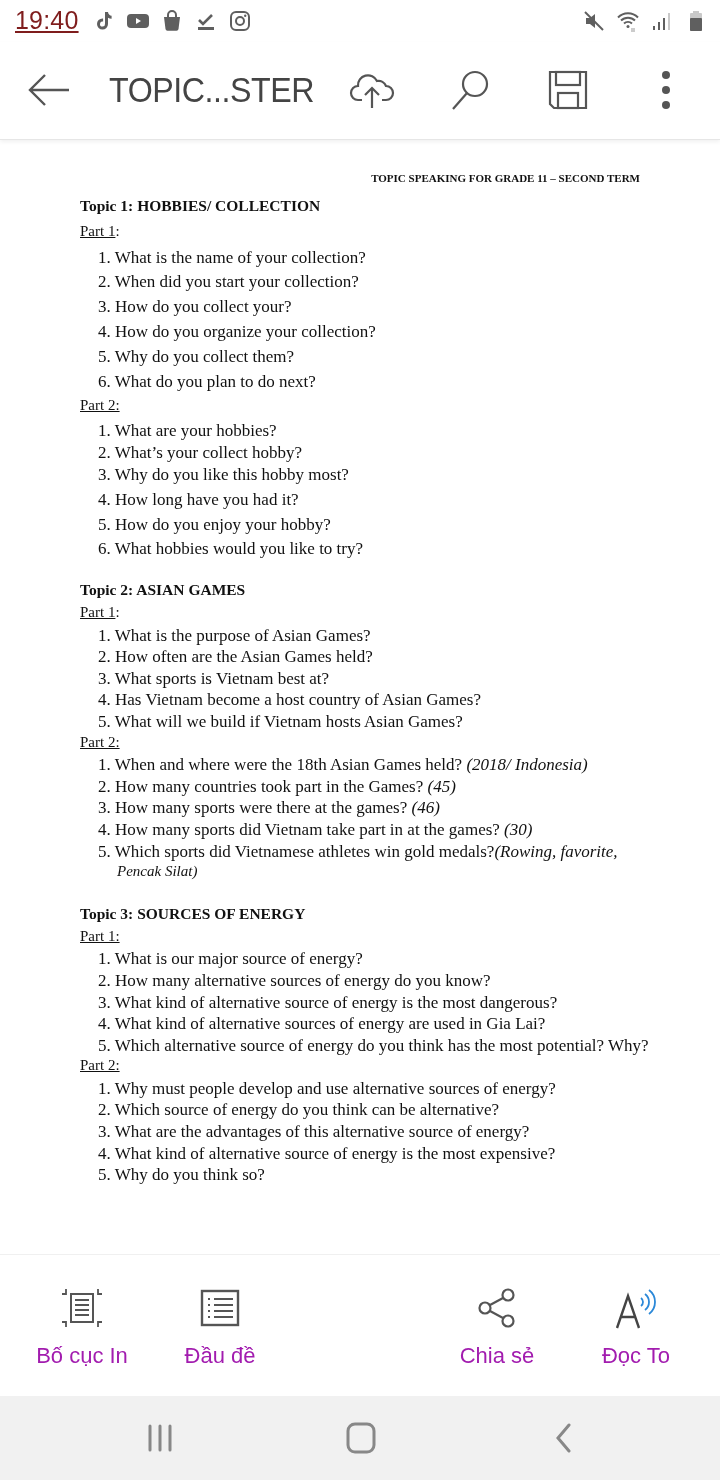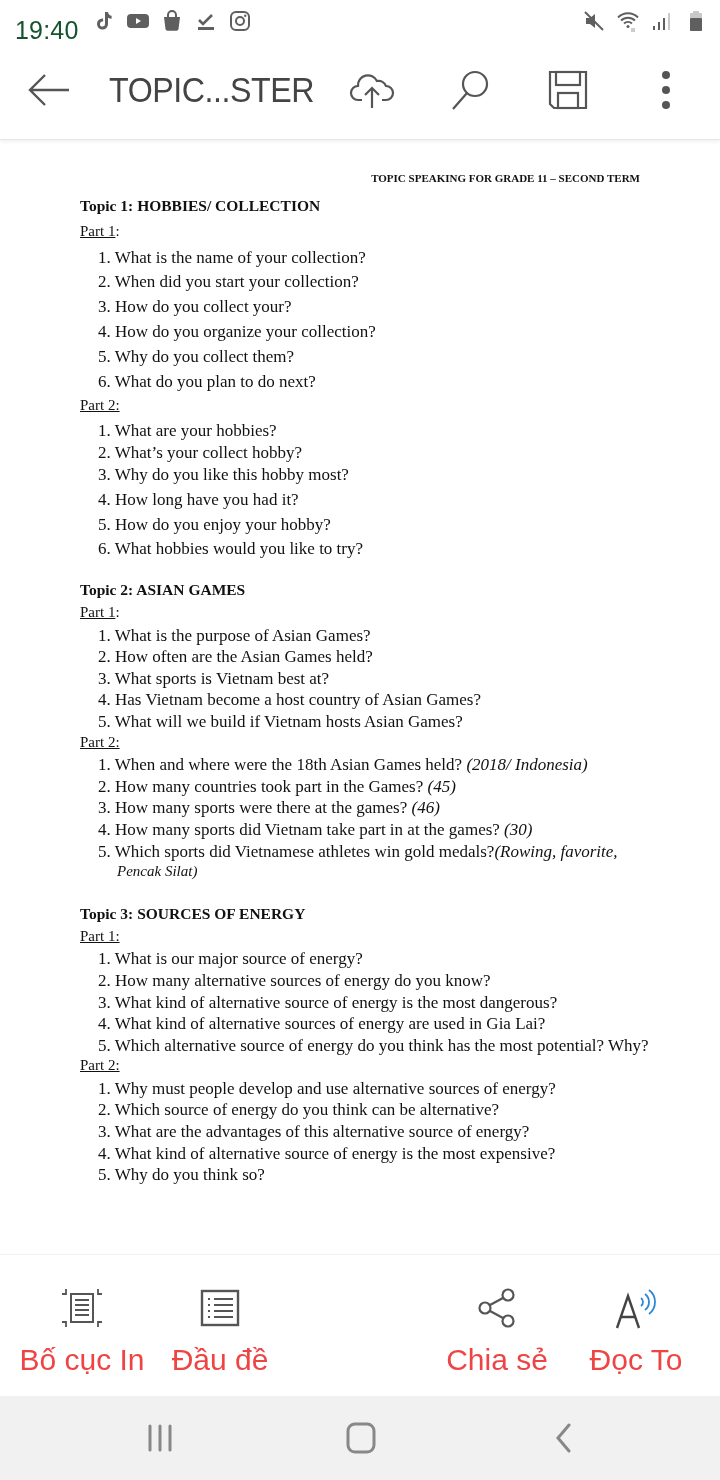--- a/index.html
+++ b/index.html
@@ -1,21 +1,21 @@
 <!DOCTYPE html>
 <html><head>
 <meta charset="utf-8">
 <style>
   * { box-sizing: border-box; margin: 0; padding: 0; }
   html, body { width: 720px; height: 1480px; overflow: hidden; background: #ffffff; }
   body { position: relative; font-family: "Liberation Sans", sans-serif; }
 
   
   .status-bar { position: absolute; left: 0; top: 0; width: 720px; height: 42px; background: #ffffff; }
-  .status-time { position: absolute; left: 15px; top: 16px; font-size: 25px; color: #14532d; font-family: "Liberation Sans", sans-serif; letter-spacing: 0.2px; }
+  .status-time { position: absolute; left: 15px; top: 6px; font-size: 25px; color: #7f1d1d; font-family: "Liberation Sans", sans-serif; letter-spacing: 0.2px; text-decoration: underline; }
   .status-icons-left { position: absolute; left: 92px; top: 8px; height: 26px; display: flex; align-items: center; gap: 10px; }
   .status-icons-right { position: absolute; right: 12px; top: 8px; height: 26px; display: flex; align-items: center; gap: 10px; }
   .sb-icon { display: inline-block; width: 24px; height: 24px; }
   .sb-icon svg { width: 100%; height: 100%; display: block; }
 
   
   .app-bar { position: absolute; left: 0; top: 42px; width: 720px; height: 98px; background: #ffffff; border-bottom: 1px solid #e6e6e6; box-shadow: 0 2px 4px rgba(0,0,0,0.06); z-index: 2; }
   .app-bar .btn { position: absolute; top: 24px; width: 48px; height: 48px; display: flex; align-items: center; justify-content: center; cursor: pointer; }
   .app-bar .btn svg { display: block; }
   .back-btn { left: 25px; }
@@ -33,21 +33,21 @@
   .part-label { position: absolute; left: 0; font-size: 15px; }
   .part-label .u { text-decoration: underline; }
   .q { position: absolute; left: 18px; font-size: 17px; white-space: nowrap; }
   .q .ans { font-style: italic; }
   .q-cont { position: absolute; left: 37px; font-size: 15px; font-style: italic; }
 
   
   .bottom-toolbar { position: absolute; left: 0; top: 1254px; width: 720px; height: 142px; background: #ffffff; border-top: 1px solid #f0f0f0; }
   .tb-item { position: absolute; top: 0; width: 144px; height: 142px; display: flex; flex-direction: column; align-items: center; cursor: pointer; }
   .tb-item .tb-icon { margin-top: 30px; width: 48px; height: 46px; display: flex; align-items: center; justify-content: center; }
-  .tb-item .tb-label { margin-top: 12px; font-size: 30px; color: #ef4444; font-family: "Liberation Sans", sans-serif; white-space: nowrap; }
+  .tb-item .tb-label { margin-top: 12px; font-size: 22px; color: #a21caf; font-family: "Liberation Sans", sans-serif; white-space: nowrap; }
 
   
   .nav-bar { position: absolute; left: 0; top: 1396px; width: 720px; height: 84px; background: #f1f1f1; }
   .nav-btn { position: absolute; top: 18px; width: 60px; height: 48px; display: flex; align-items: center; justify-content: center; cursor: pointer; }
 </style>
 </head>
 <body>
 
 <div class="status-bar">
   <span class="status-time">19:40</span>

